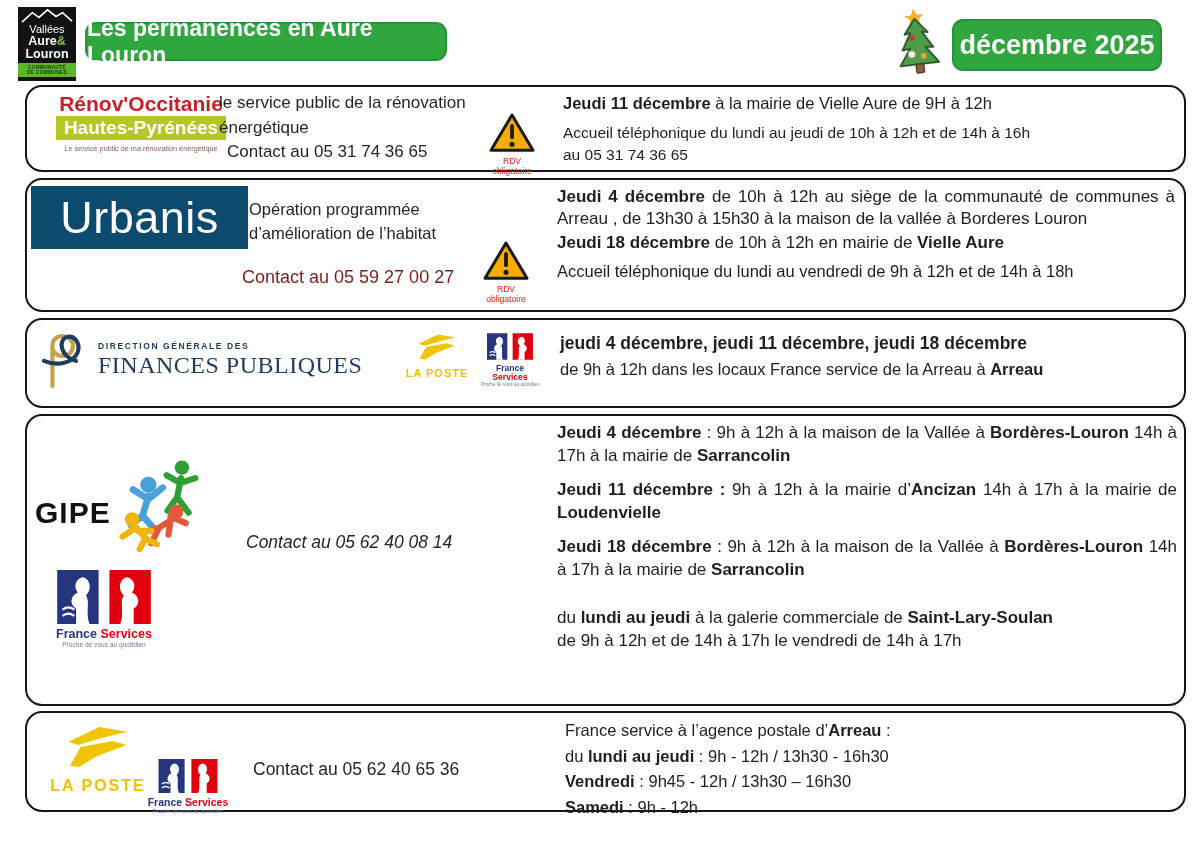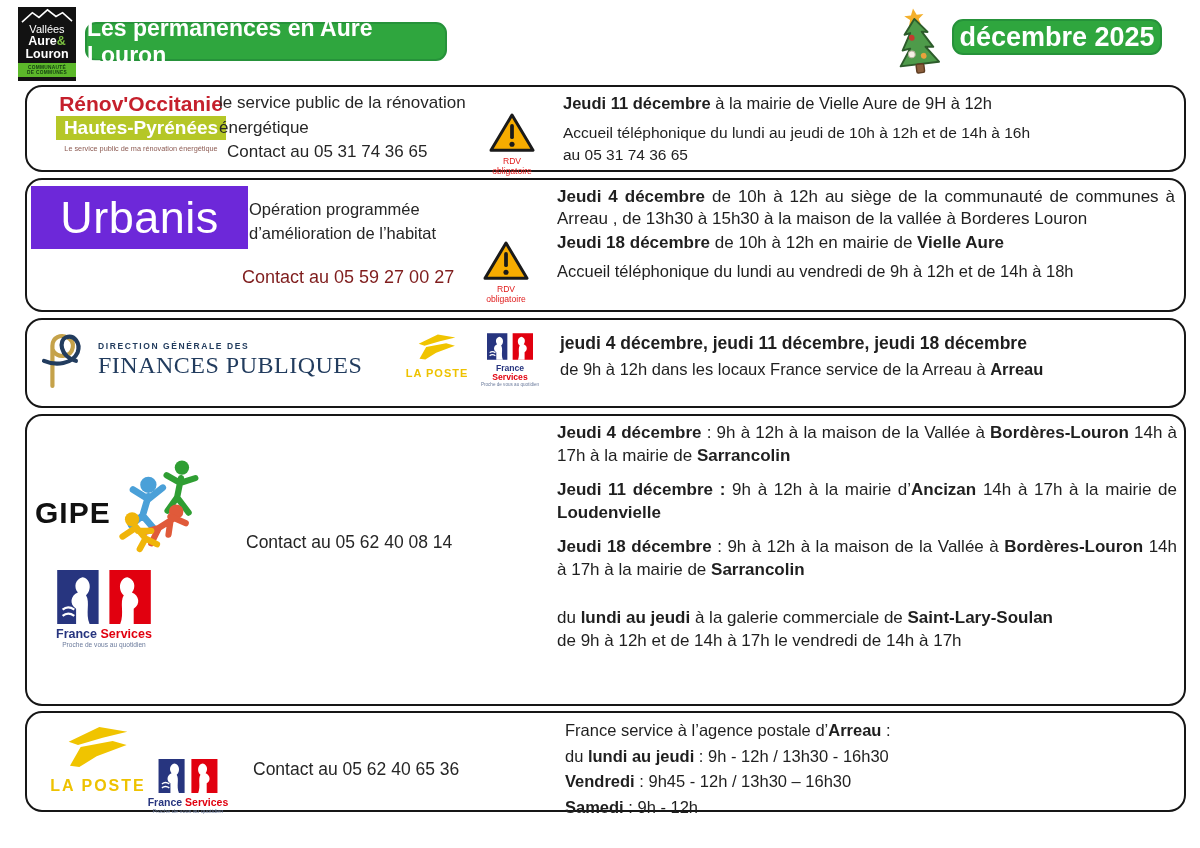--- a/index.html
+++ b/index.html
@@ -12,21 +12,21 @@
   .cc-logo .l1{color:#fff;font-size:11px;margin-top:-1px;}
   .cc-logo .l2{color:#fff;font-size:12.5px;font-weight:700;line-height:13px;}
   .cc-logo .amp{color:#7dc242;font-weight:700;}
   .cc-logo .l3{color:#fff;font-size:12.5px;font-weight:700;line-height:13px;}
   .cc-band{background:#5cb82a;width:100%;text-align:center;margin-top:2px;padding:1.5px 0;}
   .cc-band div{font-size:4.8px;font-weight:700;color:#123a10;line-height:5.6px;letter-spacing:.3px;}
 
   .banner{position:absolute;background:#2fa63e;border:2px solid #26923a;border-radius:11px;
           color:#fff;font-weight:700;display:flex;align-items:center;justify-content:center;box-sizing:border-box;}
   .banner.title{left:85px;top:22px;width:362px;height:39px;font-size:23px;}
-  .banner.date{left:952px;top:19px;width:210px;height:36px;font-size:27px;}
+  .banner.date{left:952px;top:19px;width:210px;height:52px;font-size:27px;}
 
   .tree{position:absolute;left:888px;top:6px;}
 
   
   .card{position:absolute;left:25px;width:1161px;border:2.5px solid #161616;border-radius:17px;
         background:#fff;box-sizing:border-box;}
   #card-renov{top:85px;height:87px;}
   #card-urbanis{top:178px;height:134px;}
   #card-dgfip{top:318px;height:90px;}
   #card-gipe{top:414px;height:292px;}
@@ -47,21 +47,21 @@
   .renov-contact{position:absolute;left:200px;top:55px;font-size:17px;color:#262626;}
   .warn{position:absolute;width:58px;text-align:center;}
   .warn .lbl{font-size:8.6px;font-weight:400;color:#e01b1b;margin-top:-2px;}
   #warn1{left:456px;top:25px;}
   #warn2{left:450px;top:60px;}
   #sched-renov{left:536px;top:3px;width:614px;}
   #sched-renov .line1{font-size:16.5px;margin:4px 0 9px;}
   #sched-renov .line2{font-size:15.5px;line-height:21.5px;}
 
   
-  .urbanis-box{position:absolute;left:4px;top:6px;width:217px;height:63px;background:#6d28d9;color:#fff;
+  .urbanis-box{position:absolute;left:4px;top:6px;width:217px;height:63px;background:#0c4a6e;color:#fff;
                display:flex;align-items:center;justify-content:center;font-size:45px;font-weight:400;letter-spacing:.5px;}
   .urbanis-desc{position:absolute;left:222px;top:17px;font-size:16.5px;line-height:24px;color:#262626;}
   .urbanis-contact{position:absolute;left:215px;top:87px;font-size:18px;color:#7f1d1d;}
   #sched-urbanis{left:530px;top:6px;width:618px;}
   #sched-urbanis .p1{font-size:17px;line-height:22px;margin:0;}
   #sched-urbanis .p2{font-size:17px;margin:3px 0 9px;}
   #sched-urbanis .p3{font-size:16.5px;margin:0;}
 
   
   .dgfip-logo{position:absolute;left:12px;top:9px;display:flex;align-items:center;}
@@ -76,21 +76,21 @@
   .fs-tag{color:#6b7b9c;}
   .fs-small{position:absolute;left:452px;top:13px;width:62px;}
   .fs-small .fs-lbl{font-size:8.6px;} .fs-small .fs-tag{font-size:4.6px;}
   #sched-dgfip{left:533px;top:13px;width:614px;}
   #sched-dgfip .p1{font-size:17.5px;margin:0 0 6px;}
   #sched-dgfip .p2{font-size:16.5px;margin:0;}
 
   
   .gipe-logo{position:absolute;left:8px;top:38px;display:flex;align-items:flex-start;}
   .gipe-text{font-size:30px;font-weight:800;color:#111;letter-spacing:1px;margin-top:42px;}
-  .gipe-contact{position:absolute;left:219px;top:116px;font-size:17.5px;color:#262626;}
+  .gipe-contact{position:absolute;left:219px;top:116px;font-size:17.5px;color:#262626;font-style:italic;}
   .fs-medium{position:absolute;left:25px;top:154px;width:104px;}
   .fs-medium .fs-lbl{font-size:12.5px;} .fs-medium .fs-tag{font-size:6.6px;}
   #sched-gipe{left:530px;top:6px;width:620px;}
   #sched-gipe p{font-size:17px;line-height:22.5px;margin:0 0 12px;}
   #sched-gipe .p4{margin-top:26px;}
 
   
   .lp-big{position:absolute;left:15px;top:10px;width:112px;text-align:center;}
   .lp-big .lbl{color:#eec200;font-weight:800;font-size:16px;letter-spacing:2px;margin-top:2px;}
   .fs-big{position:absolute;left:120px;top:46px;width:82px;}

